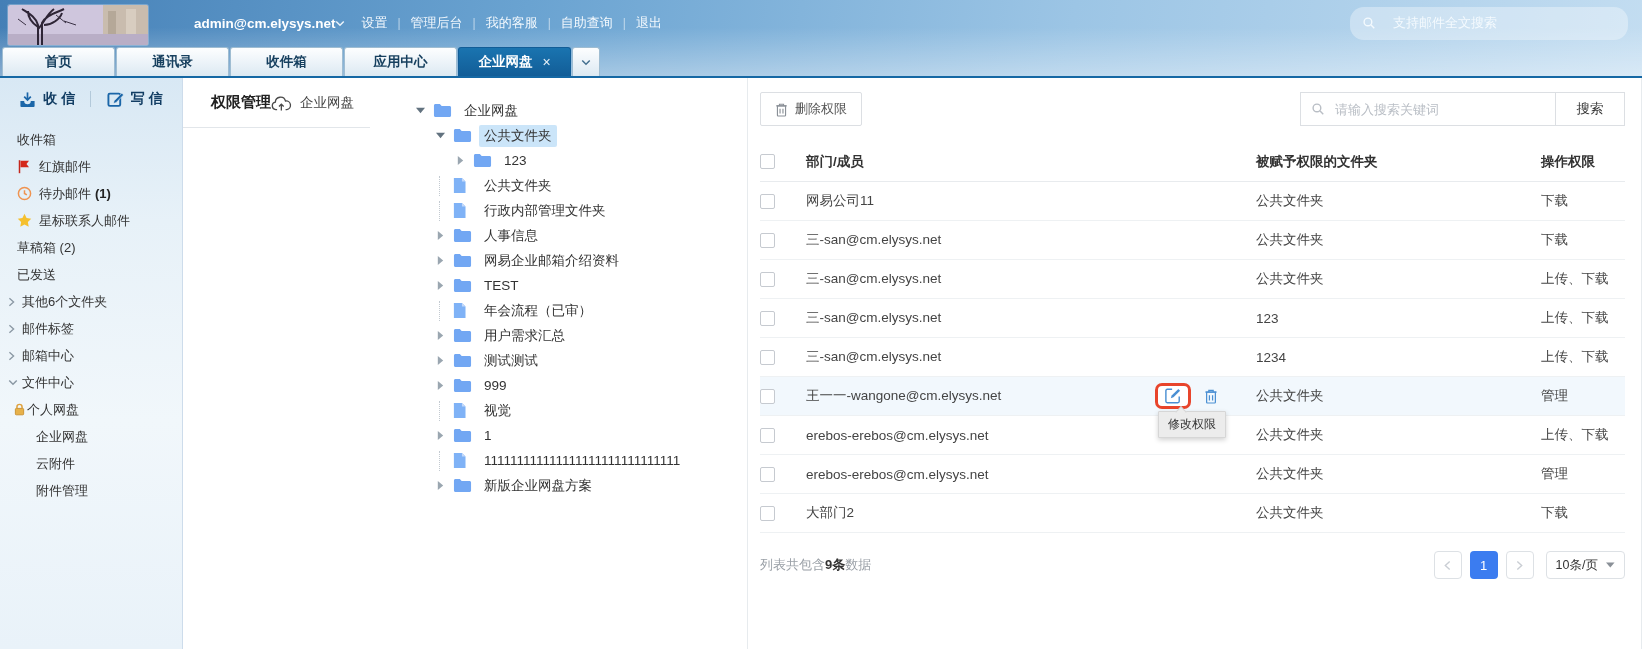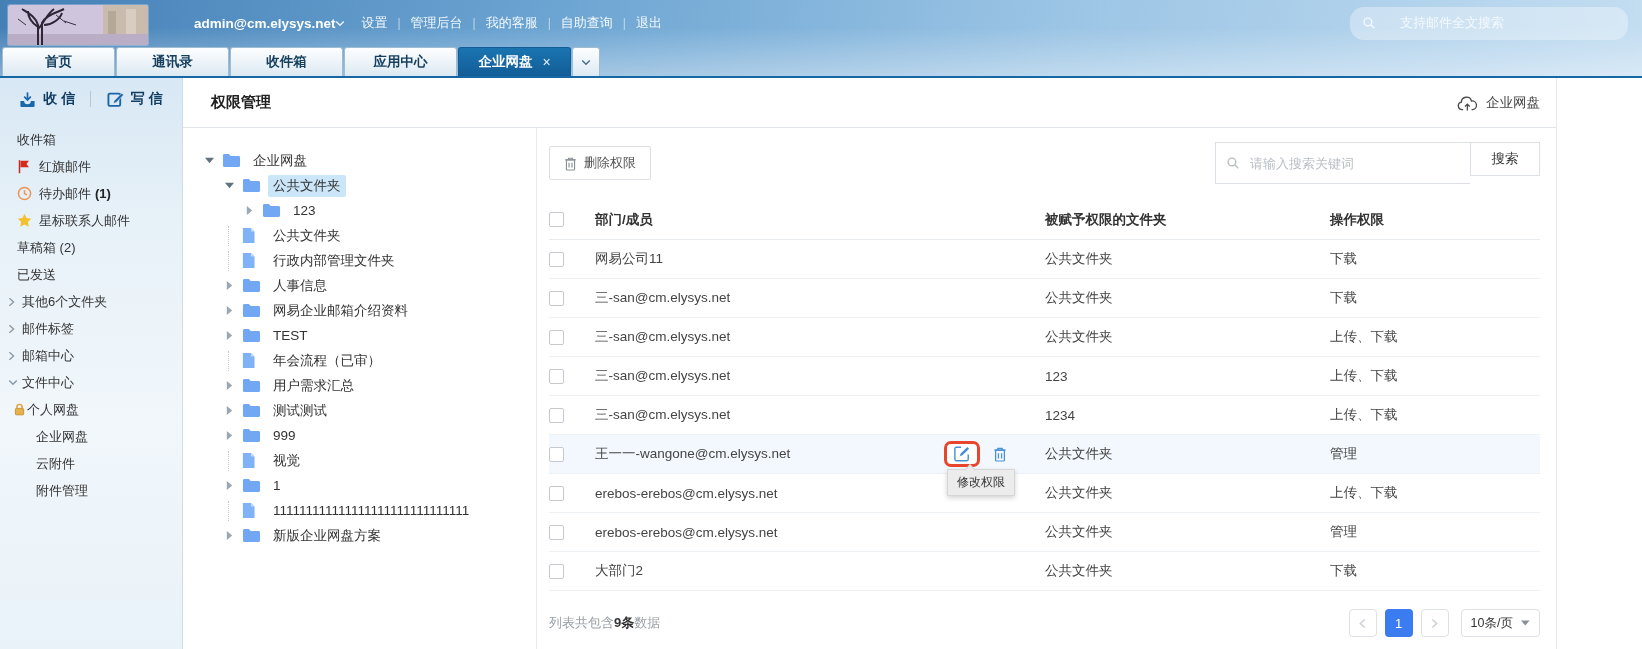--- a/index.html
+++ b/index.html
@@ -15,21 +15,21 @@
   .photo{width:140px;height:40px;margin:3px 0 0 8px;border-radius:2px;overflow:hidden;flex:none;
          box-shadow:0 0 0 1px rgba(255,255,255,.25);}
   .photo svg{display:block;}
   .account{margin-left:46px;display:flex;align-items:center;gap:0;color:#fff;font-weight:bold;
            font-size:13.5px;cursor:pointer;white-space:nowrap;}
   .account .chev{width:10px;height:7px;display:flex;color:#ecf4fb;}
   .topmenu{display:flex;align-items:center;margin-left:16px;font-size:13px;color:#f2f8fd;white-space:nowrap;}
   .topmenu .sep{margin:0 10px;color:rgba(255,255,255,.55);font-size:12px;}
   .topmenu .item{cursor:pointer;}
   .searchpill{margin-left:auto;margin-right:14px;width:278px;height:33px;border-radius:14px;
-              background:rgba(255,255,255,.34);display:flex;align-items:center;padding:0 12px;gap:24px;
+              background:rgba(255,255,255,.34);display:flex;align-items:center;padding:0 12px;gap:17px;
               color:#f4fafe;font-size:13px;cursor:text;}
   .searchpill .mag{width:14px;height:14px;display:flex;}
 
   .tabrow{position:absolute;left:0;right:0;bottom:0;height:32px;display:flex;align-items:flex-end;
           padding-left:2px;border-bottom:2px solid #1568a4;}
   .tab{width:113px;height:29px;margin-right:1px;border:1px solid #9fbdd2;border-bottom:none;
        border-radius:3px 3px 0 0;background:linear-gradient(180deg,#fdfeff,#dce9f2);
        display:flex;align-items:center;justify-content:center;gap:10px;
        font-size:13.5px;font-weight:bold;color:#17405f;cursor:pointer;}
   .tab.active{background:linear-gradient(180deg,#1a74b0,#125d97);border-color:#125d97;color:#fff;}
@@ -51,21 +51,21 @@
   .mi .ico{width:15px;height:15px;margin-right:7px;display:flex;flex:none;}
   .mi .cnt{margin-left:4px;color:#222;}
   .mi.sect{padding-left:8px;}
   .mi.sect .scar{width:14px;display:flex;color:#8b98a4;flex:none;}
   .mi.sect .scar svg{width:7px;height:10px;}
   .mi.sect .scar.exp svg{width:10px;height:7px;}
   .mi.child{padding-left:36px;}
   .mi.child.withico{padding-left:14px;}
   .mi.child.withico .ico{width:11px;height:13px;margin-right:2px;}
 
-  .frame{flex:1;margin-right:85px;border-right:1px solid #e7ebee;display:flex;flex-direction:column;background:#fff;min-width:0;}
+  .frame{flex:1;border-right:1px solid #e7ebee;display:flex;flex-direction:row;background:#fff;min-width:0;gap:24px;}
   .chead{height:50px;flex:none;display:flex;align-items:center;padding:0 16px 0 28px;border-bottom:1px solid #e2e6ea;}
   .chead h1{margin:0;font-size:15px;color:#222;font-weight:bold;}
   .chead .drive{margin-left:auto;display:flex;align-items:center;gap:8px;font-size:13.5px;color:#444;cursor:pointer;}
   .chead .drive .cup{width:21px;height:16px;display:flex;}
 
   .crow{flex:1;display:flex;min-height:0;}
   .treepanel{width:354px;flex:none;border-right:1px solid #e7ebee;padding:20px 0 0 22px;overflow:hidden;}
   .tnode{height:25px;display:flex;align-items:center;font-size:13.5px;color:#333;cursor:pointer;white-space:nowrap;}
   .tnode .ind{flex:none;}
   .tnode .car{width:17px;height:100%;display:flex;align-items:center;flex:none;}
@@ -74,21 +74,21 @@
   .tnode .fico{width:19px;height:17px;margin-right:7px;flex:none;display:flex;}
   .tnode .lbl{padding:2px 5px;border-radius:2px;}
   .tnode .lbl.sel{background:#cbe5f9;}
 
   .tablepanel{flex:1;display:flex;flex-direction:column;padding:14px 16px 0 12px;min-width:0;}
   .toolbar{display:flex;align-items:center;margin-bottom:16px;}
   .delbtn{height:34px;padding:0 14px;border:1px solid #dcdfe3;border-radius:2px;background:#fff;
           display:flex;align-items:center;gap:7px;font-size:13px;color:#555;cursor:pointer;font-family:inherit;}
   .delbtn .ti{width:13px;height:15px;display:flex;color:#8a9097;}
   .sgrp{margin-left:auto;display:flex;}
-  .swrap{width:255px;height:42px;border:1px solid #dcdfe3;border-right:none;display:flex;align-items:center;background:#fff;}
+  .swrap{width:255px;height:34px;border:1px solid #dcdfe3;border-right:none;display:flex;align-items:center;background:#fff;}
   .swrap .mag{width:14px;height:14px;display:flex;color:#b9bec5;margin:0 8px 0 10px;flex:none;}
   .swrap input{border:none;outline:none;flex:1;font-size:13px;color:#333;font-family:inherit;min-width:0;background:transparent;}
   .swrap input::placeholder{color:#b9bec5;}
   .sbtn{width:70px;height:34px;border:1px solid #dcdfe3;background:#fff;font-size:13.5px;color:#333;cursor:pointer;font-family:inherit;}
 
   .thead,.trow{display:grid;grid-template-columns:46px 450px 285px 1fr;align-items:center;}
   .thead{height:40px;border-bottom:1px solid #e8ebee;font-size:13.5px;font-weight:bold;color:#333;}
   .trow{height:39px;border-bottom:1px solid #eef1f3;font-size:13.5px;color:#444;position:relative;}
   .trow.hl{background:#f2f8fd;}
   .cbox{width:15px;height:15px;border:1px solid #c6cad0;border-radius:2px;background:#fff;cursor:pointer;}

